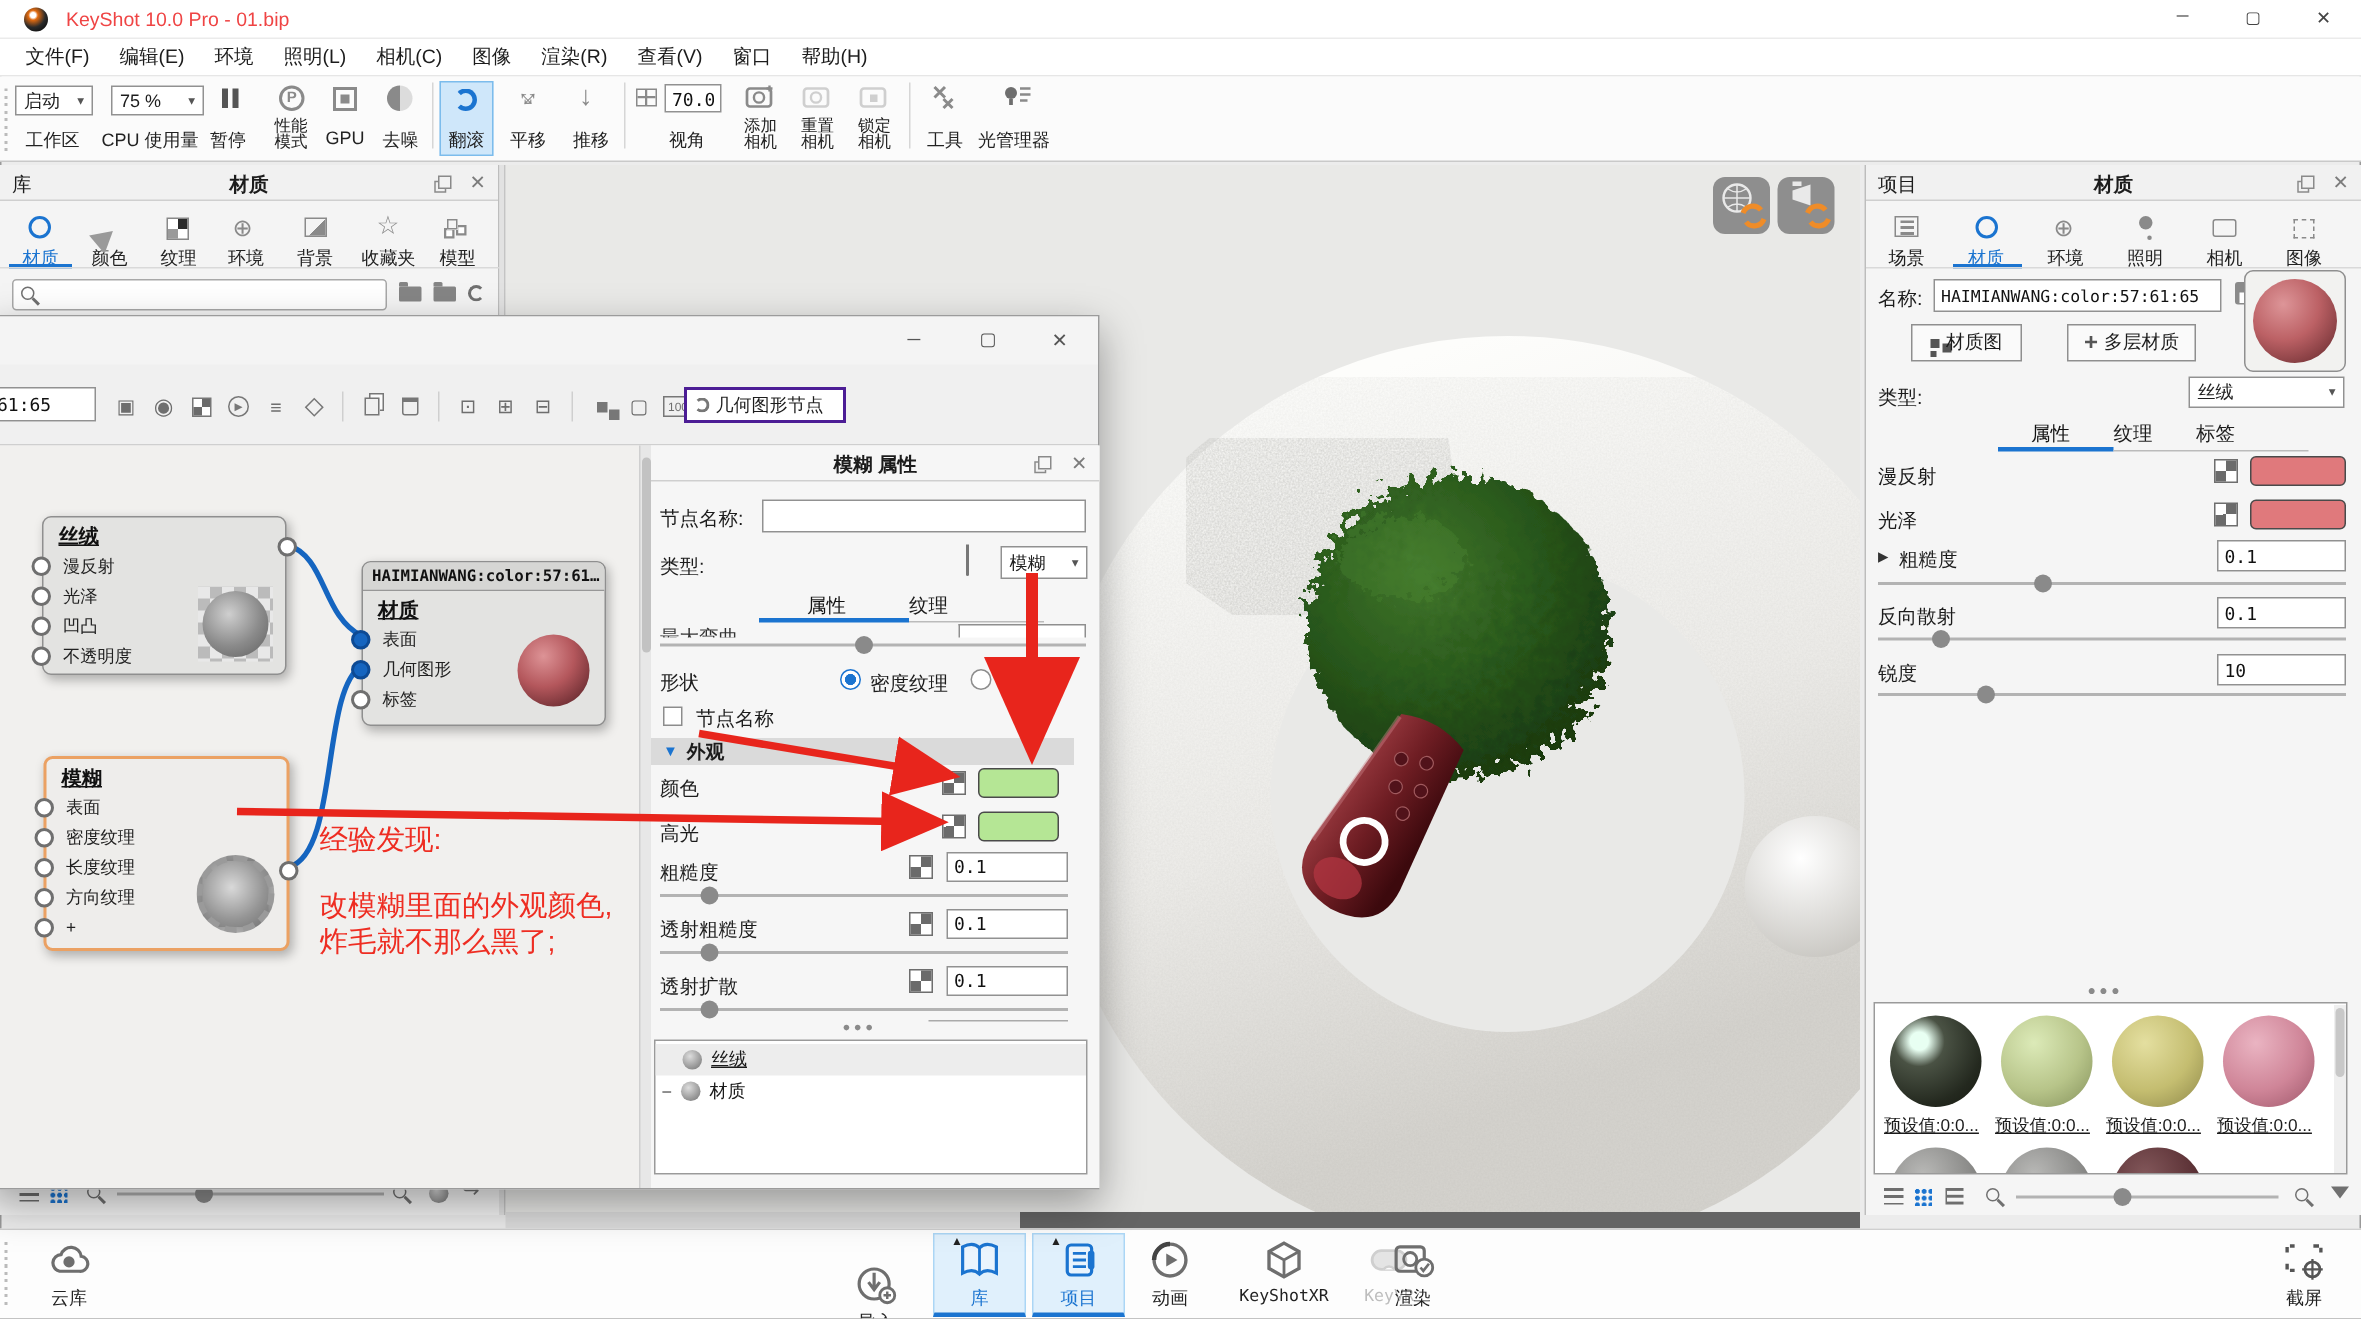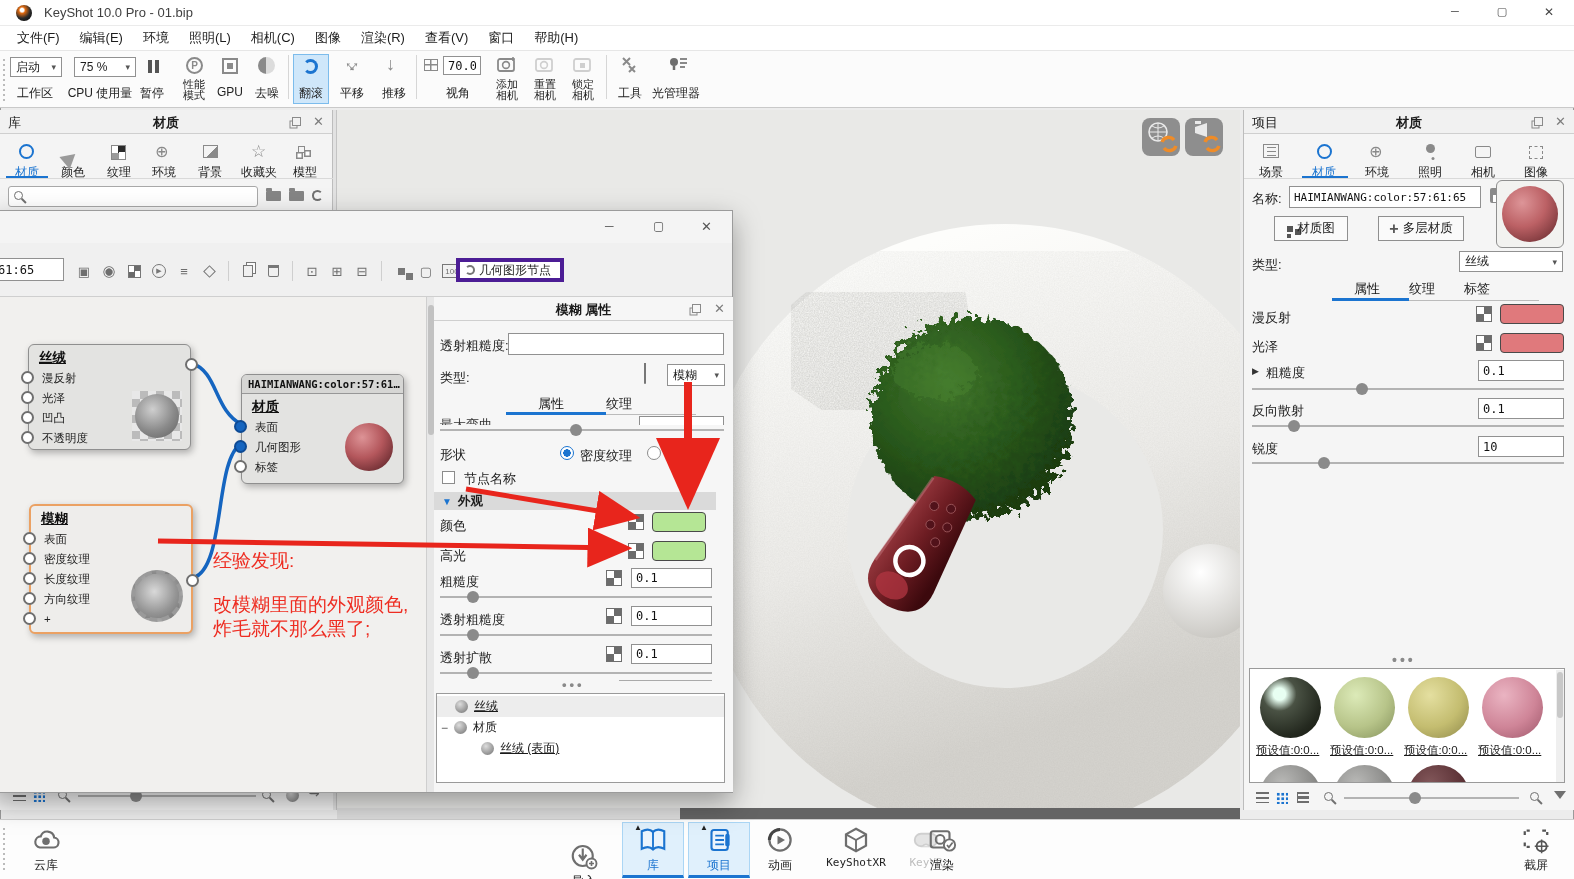--- a/index.html
+++ b/index.html
@@ -59,21 +59,21 @@
 .arc{width:15px;height:15px;border:3px solid #1b74d0;border-radius:50%;border-left-color:transparent}
 .arc.g{border-color:#777;border-left-color:transparent;width:13px;height:13px}
 </style>
 </head>
 <body>
 
 <div id="app">
 
   <div class="a" style="left:0;top:0;width:1574px;height:26px;background:#fff;border-bottom:1px solid #ebebeb">
     <span class="a" style="left:16px;top:5px;width:16px;height:16px;border-radius:50%;background:radial-gradient(circle at 38% 32%,#fff 0 12%,#e06a10 22%,#2a2a2a 55%,#000)"></span>
-    <span class="a txt" style="left:44px;top:5px;font-size:13px;color:#404040">KeyShot 10.0 Pro  - 01.bip</span>
+    <span class="a txt" style="left:44px;top:5px;font-size:13px;color:#ef4444">KeyShot 10.0 Pro  - 01.bip</span>
     <span class="a" style="left:1440px;top:5px;width:30px;text-align:center;color:#444;font-size:11px">─</span>
     <span class="a" style="left:1487px;top:5px;width:30px;text-align:center;color:#444;font-size:11px">▢</span>
     <span class="a" style="left:1534px;top:5px;width:30px;text-align:center;color:#444;font-size:12px">✕</span>
   </div>
 
   <div class="a r" style="left:0;top:26px;width:1574px;height:25px;background:#fff;border-bottom:1px solid #e6e6e6;padding-left:8px;gap:2px">
     <span style="padding:0 9px;font-size:13px">文件(F)</span>
     <span style="padding:0 9px;font-size:13px">编辑(E)</span>
     <span style="padding:0 9px;font-size:13px">环境</span>
     <span style="padding:0 9px;font-size:13px">照明(L)</span>
@@ -296,21 +296,21 @@
         <span class="gi">⊟</span>
         <span class="gsep"></span>
         <span class="gi">
             <span style="width:7px;height:7px;background:#777;box-shadow:8px 5px 0 #777"></span>
           </span>
         <span class="gi">▢</span>
         <span class="gi" style="font-size:8px;border:1px solid #777;width:20px;height:14px">100</span>
         <span class="gsep"></span>
         <span class="gi" style="font-size:17px;font-weight:bold">+</span>
       </div>
-      <div class="a r" style="left:463px;top:15px;width:108px;height:24px;background:#fff;border:4px solid #4c1d95;padding:0 5px;gap:4px">
+      <div class="a r" style="left:463px;top:15px;width:108px;height:24px;background:#fff;border:2px solid #4c1d95;padding:0 5px;gap:4px">
         <span class="arc g" style="width:10px;height:10px;border-width:2px"></span>
         <span style="font-size:12px">几何图形节点</span>
       </div>
     </div>
 
     <div class="a" style="left:1px;top:86px;width:432px;height:495px;background:#f1f0ee;overflow:hidden">
       <svg class="a" style="left:0;top:0" width="432" height="495">
         <path d="M197,66 C224,74 220,113 247,127" fill="none" stroke="#1565c0" stroke-width="3.5"></path>
         <path d="M199,281 C232,271 220,163 247,147" fill="none" stroke="#1565c0" stroke-width="3.5"></path>
       </svg>
@@ -358,21 +358,21 @@
     <div class="a" style="left:433px;top:86px;width:8px;height:495px;background:#e7e7e7;border-left:1px solid #cfcfcf">
         <div class="a" style="left:1px;top:8px;width:6px;height:130px;background:#c2c2c2;border-radius:3px"></div>
       </div>
 
     <div class="a" style="left:441px;top:86px;width:299px;height:495px;background:#f6f6f6">
       <div class="hdr" style="background:#f6f6f6">
         <span class="a" style="left:0;right:0;top:4px;text-align:center;font-weight:bold">模糊 属性</span>
         <span class="i-float" style="left:258px;top:7px"></span>
         <span class="x" style="left:280px;top:4px">✕</span>
       </div>
-      <span class="a txt" style="left:6px;top:40px;font-size:13px">透射粗糙度:</span>
+      <span class="a txt" style="left:6px;top:40px;font-size:13px">节点名称:</span>
       <input class="fld" style="left: 74px; top: 36px; width: 216px; height: 22px;">
       <span class="a txt" style="left:6px;top:72px;font-size:13px">类型:</span>
       <span class="a" style="left:210px;top:69px"><span class="i-trash" style="width:13px;height:15px"></span></span>
       <div class="sel" style="left:233px;top:67px;width:58px;height:22px">
           <span>模糊</span>
           <span class="car">▾</span>
         </div>
 
       <span class="a txt" style="left:104px;top:98px;font-size:13px;color:#111">属性</span>
       <span class="a txt" style="left:172px;top:98px;font-size:13px">纹理</span>
@@ -432,24 +432,20 @@
 
       <div class="a" style="left:2px;top:396px;width:289px;height:90px;background:#fff;border:1px solid #9a9a9a;overflow:hidden;padding-top:2px">
         <div class="treerow" style="padding-left:18px;background:#ededed">
             <span class="tsph"></span>
             <span class="u">丝绒</span>
           </div>
         <div class="treerow" style="padding-left:4px">
             <span style="color:#555">−</span>
             <span class="tsph"></span>
             <span>材质</span>
-          </div>
-        <div class="treerow" style="padding-left:44px">
-            <span class="tsph"></span>
-            <span class="u">丝绒 (表面)</span>
           </div>
       </div>
     </div>
   </div>
 
   <svg class="a" style="left:0;top:0;pointer-events:none;z-index:60" width="1574" height="879">
     <defs>
         <marker id="ah" markerWidth="9" markerHeight="8" refX="6.5" refY="4" orient="auto">
           <path d="M0,0 L9,4 L0,8 Z" fill="#e8251c"></path>
         </marker>

